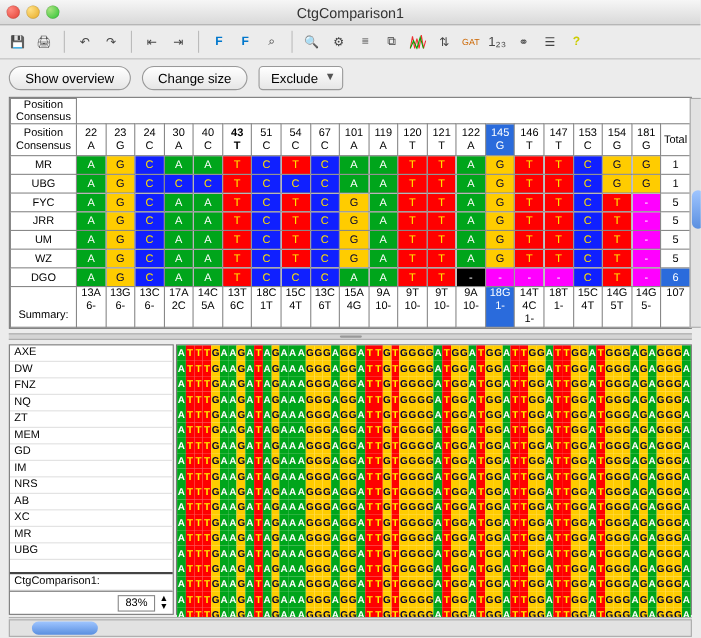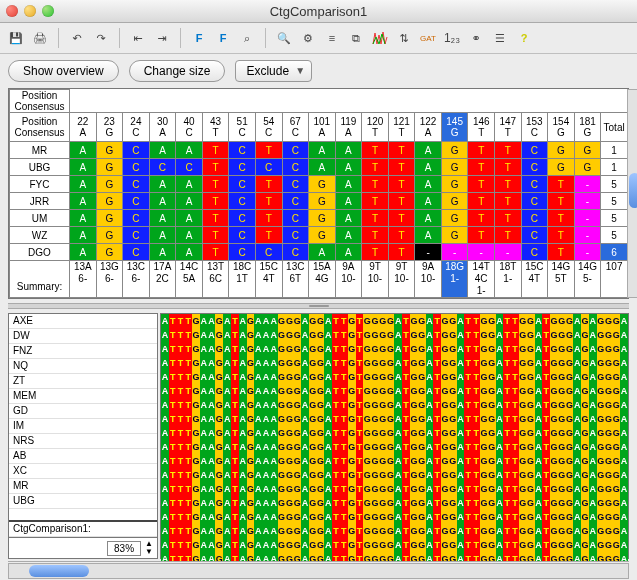--- a/index.html
+++ b/index.html
@@ -143,21 +143,21 @@
                 <div>C</div>
               </th>
               <th style="height: 28px;">
                 <div>30</div>
                 <div>A</div>
               </th>
               <th style="height: 28px;">
                 <div>40</div>
                 <div>C</div>
               </th>
-              <th style="height: 28px;">
+              <th style="height: 28px; font-weight: bold;">
                 <div>43</div>
                 <div>T</div>
               </th>
               <th style="height: 28px; text-align: center;">
                 <div>51</div>
                 <div>C</div>
               </th>
               <th style="height: 28px;">
                 <div>54</div>
                 <div>C</div>

